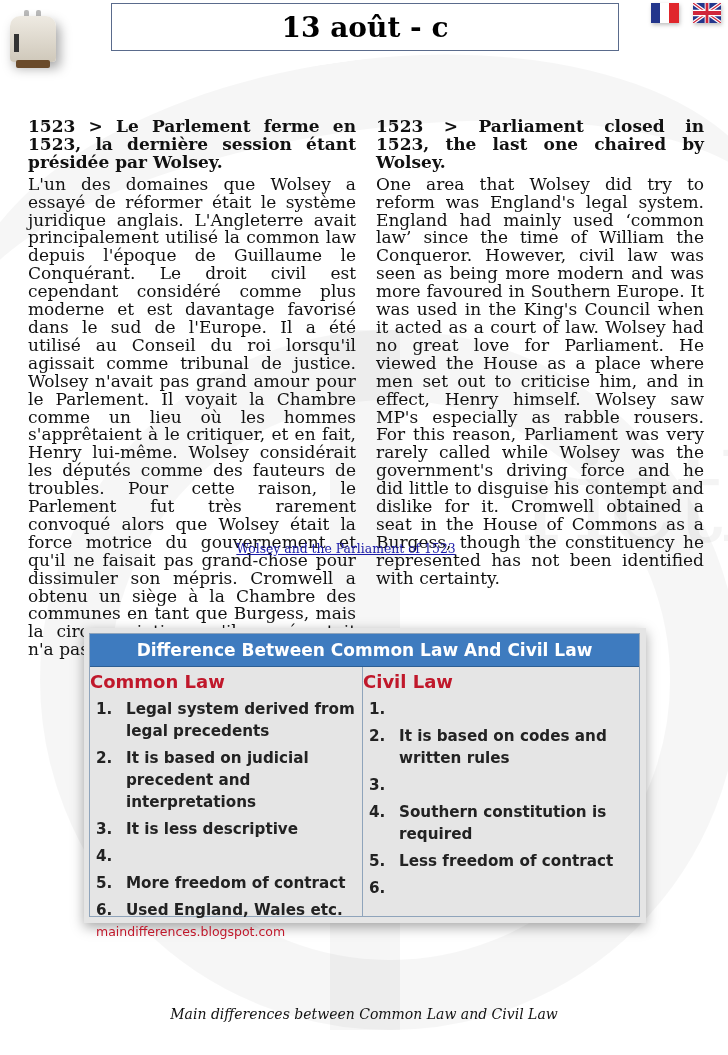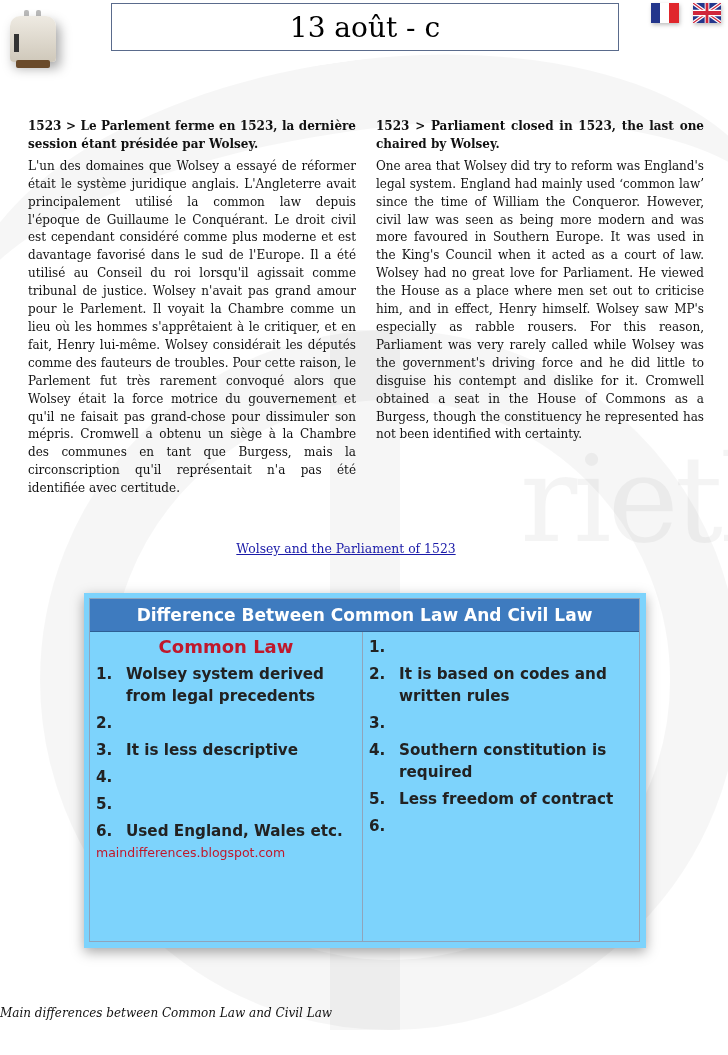--- a/index.html
+++ b/index.html
@@ -53,82 +53,82 @@
     position:absolute; left:10px; top:28px; width:5px; height:18px; background:#333;
   }
 
   .title-box {
     position:absolute; left:111px; top:3px; width:508px; height:48px;
     border:1px solid #5a6b8c; box-sizing:border-box;
     display:flex; align-items:center; justify-content:center;
     background:#fff;
   }
   .title-box span {
-    font-family:"DejaVu Serif", serif; font-weight:normal; font-size:28px; color:#000;
+    font-family:"DejaVu Serif", serif; font-weight:bold; font-size:28px; color:#000;
   }
 
   .flags { position:absolute; top:3px; left:651px; display:flex; gap:14px; }
   .flag { width:28px; height:20px; display:block; cursor:pointer; box-shadow:1px 2px 4px rgba(0,0,0,0.25);}
   .flag-fr { background:linear-gradient(90deg,#23368c 0 33%,#fff 33% 66%,#e0262c 66%); }
 
   .col {
     position:absolute; top:118px; width:328px;
-    font-family:"DejaVu Serif", serif; font-size:12px; line-height:17.9px;
+    font-family:"DejaVu Serif", serif; font-size:17px; line-height:17.9px;
     text-align:justify;
   }
   .col-fr { left:28px; }
   .col-en { left:376px; }
   .col .head { font-weight:bold; margin:0 0 4px 0; }
   .col .body { margin:0; }
 
   .link {
     position:absolute; top:541px; left:0; width:692px; text-align:center;
     font-family:"DejaVu Serif", serif; font-size:12.4px;
   }
   .link a { color:#1a1aa8; text-decoration:underline; cursor:pointer; }
 
   .table-card {
-    position:absolute; left:84px; top:593px; width:562px; height:355px;
-    background:#7dd3fc;
+    position:absolute; left:84px; top:628px; width:562px; height:295px;
+    background:#e5e5e5;
     box-shadow:0 4px 12px rgba(0,0,0,0.35);
   }
   .table-inner {
     position:absolute; left:5px; top:5px; right:6px; bottom:6px;
     border:1px solid #8fa4bb;
     font-family:"DejaVu Sans", sans-serif;
   }
   .t-header {
     height:32px; background:#3e7bbf; color:#fff;
     border-bottom:1px solid #2d5f94;
     display:flex; align-items:center; justify-content:center;
     font-weight:bold; font-size:17px;
   }
   .t-cols { display:flex; height:calc(100% - 33px); }
   .t-col { position:relative; padding:4px 0 0 0; box-sizing:border-box; }
   .t-col.left { width:273px; border-right:1px solid #8fa4bb; }
   .t-col.right { flex:1; }
   .t-col h3 {
-    margin:0 0 6px 0; text-align:center; color:#c0182b;
+    margin:0 0 6px 0; color:#c0182b;
     font-size:18px; font-weight:bold;
   }
   .t-col ol { list-style:none; margin:0; padding:0; }
   .t-col li {
     display:flex; font-size:15.2px; font-weight:bold; color:#222;
     line-height:22px; margin-bottom:5px;
   }
   .t-col li .num { width:30px; padding-left:6px; flex:none; }
   .t-col li .txt { flex:1; padding-right:4px; }
   .t-col.right li .num { padding-left:6px; }
   .source {
     color:#c0182b; font-size:12.5px; font-weight:normal; padding-left:6px; margin-top:-2px;
   }
 
   .caption {
-    position:absolute; top:1006px; left:0; width:728px; 
-    font-family:"DejaVu Serif", serif; font-style:italic; font-size:12px; color:#111;
+    position:absolute; top:1006px; left:0; width:728px; text-align:center;
+    font-family:"DejaVu Serif", serif; font-style:italic; font-size:14px; color:#111;
   }
 </style>
 </head>
 <body>
 
 <div class="wm wm-swoosh"></div>
 <div class="wm wm-circle"></div>
 <div class="wm wm-bar"></div>
 <div class="wm wm-text">rieth</div>
 
@@ -171,43 +171,46 @@
 
 <div class="table-card">
   <div class="table-inner">
     <div class="t-header">Difference Between Common Law And Civil Law</div>
     <div class="t-cols">
       <div class="t-col left">
         <h3>Common Law</h3>
         <ol id="left-list">
             <li>
               <span class="num">1.</span>
-              <span class="txt">Wolsey system derived from legal precedents</span>
+              <span class="txt">Legal system derived from legal precedents</span>
             </li>
             <li>
               <span class="num">2.</span>
+              <span class="txt">It is based on judicial precedent and interpretations</span>
             </li>
             <li>
               <span class="num">3.</span>
               <span class="txt">It is less descriptive</span>
             </li>
             <li>
               <span class="num">4.</span>
             </li>
             <li>
               <span class="num">5.</span>
+              <span class="txt">More freedom of contract</span>
             </li>
             <li>
               <span class="num">6.</span>
               <span class="txt">Used England, Wales etc.</span>
             </li>
           </ol>
         <div class="source">maindifferences.blogspot.com</div>
       </div>
       <div class="t-col right">
+        <h3>Civil Law</h3>
         <ol id="right-list">
             <li>
               <span class="num">1.</span>
             </li>
             <li>
               <span class="num">2.</span>
               <span class="txt">It is based on codes and written rules</span>
             </li>
             <li>
               <span class="num">3.</span>

